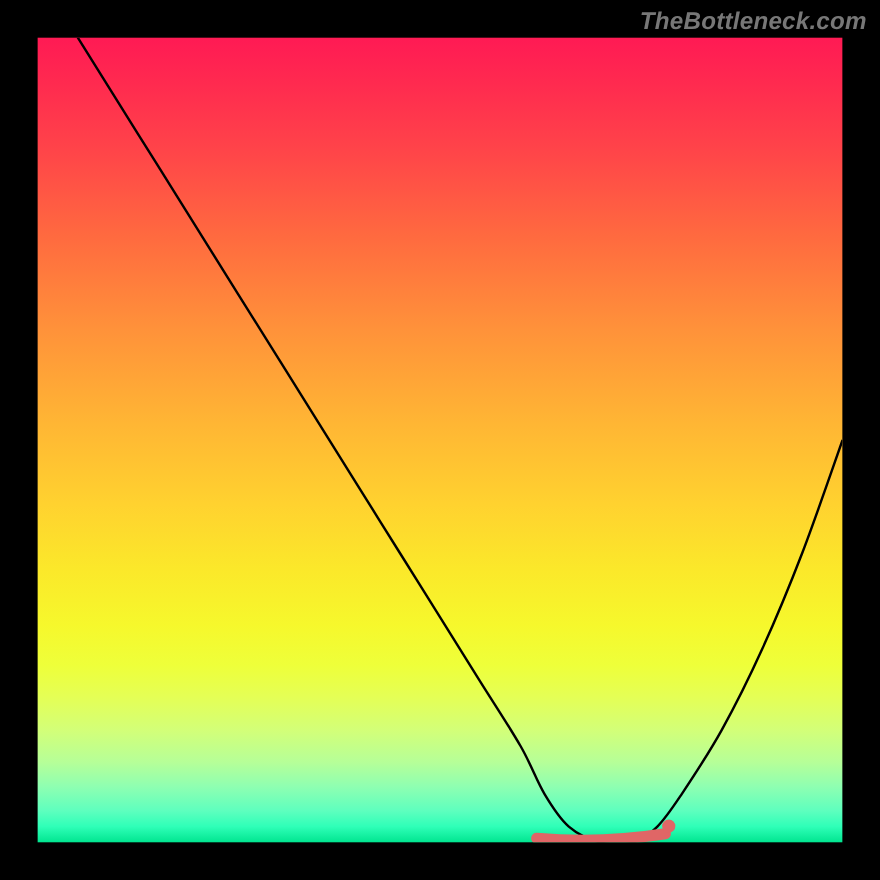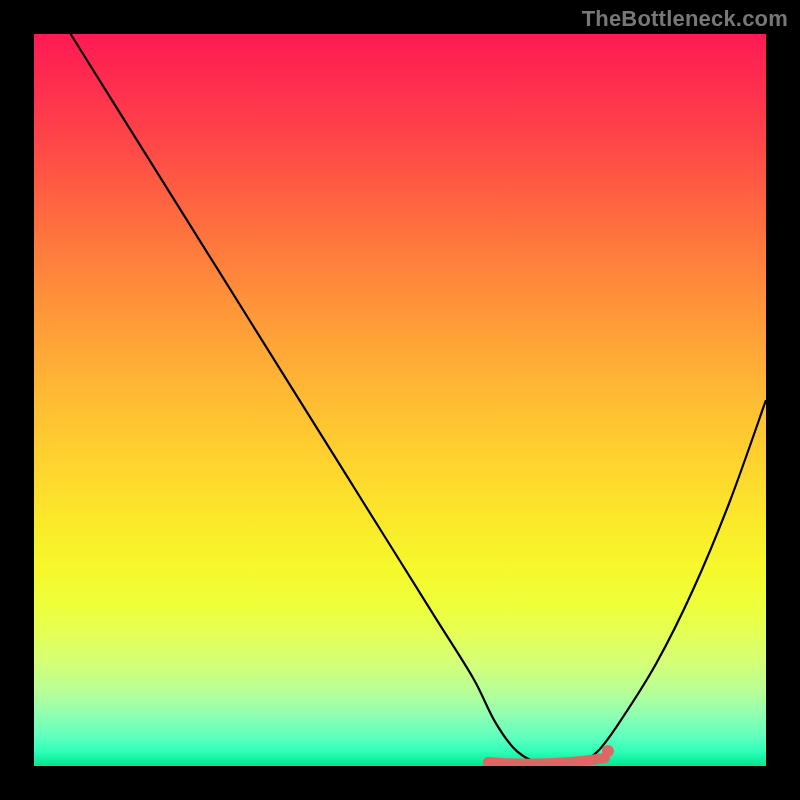--- a/index.html
+++ b/index.html
@@ -21,20 +21,21 @@
   }
   .watermark {
     position: absolute;
     top: 6px;
     right: 12px;
     color: #777;
     font-size: 22px;
     font-weight: 600;
     letter-spacing: 0.2px;
     user-select: none;
+    font-style: italic;
   }
   .plot-area {
     position: absolute;
     left: 34px;
     top: 34px;
     width: 732px;
     height: 732px;
     overflow: hidden;
   }
   .gradient {

